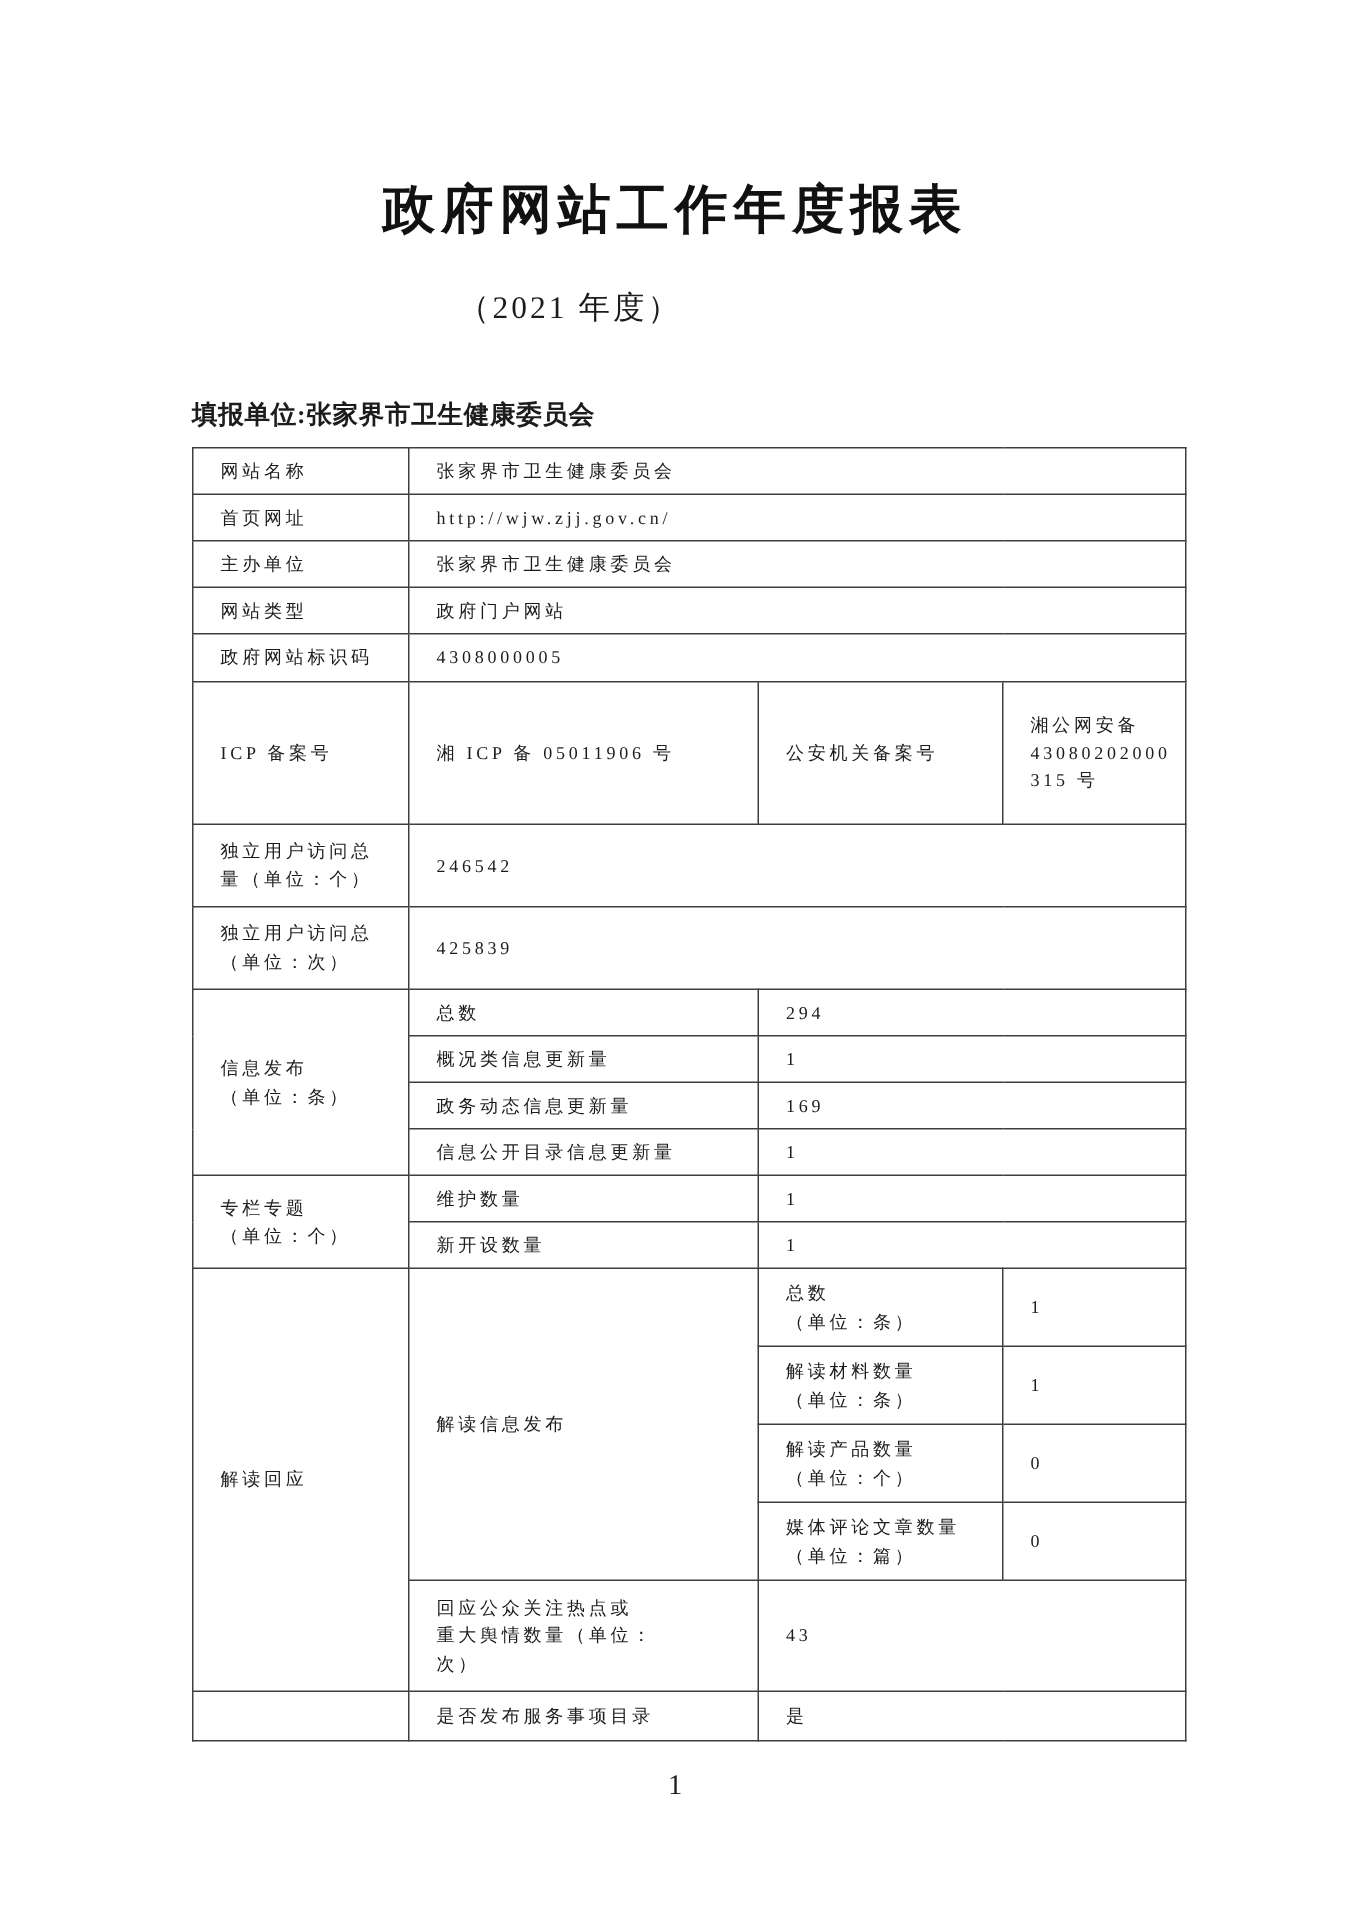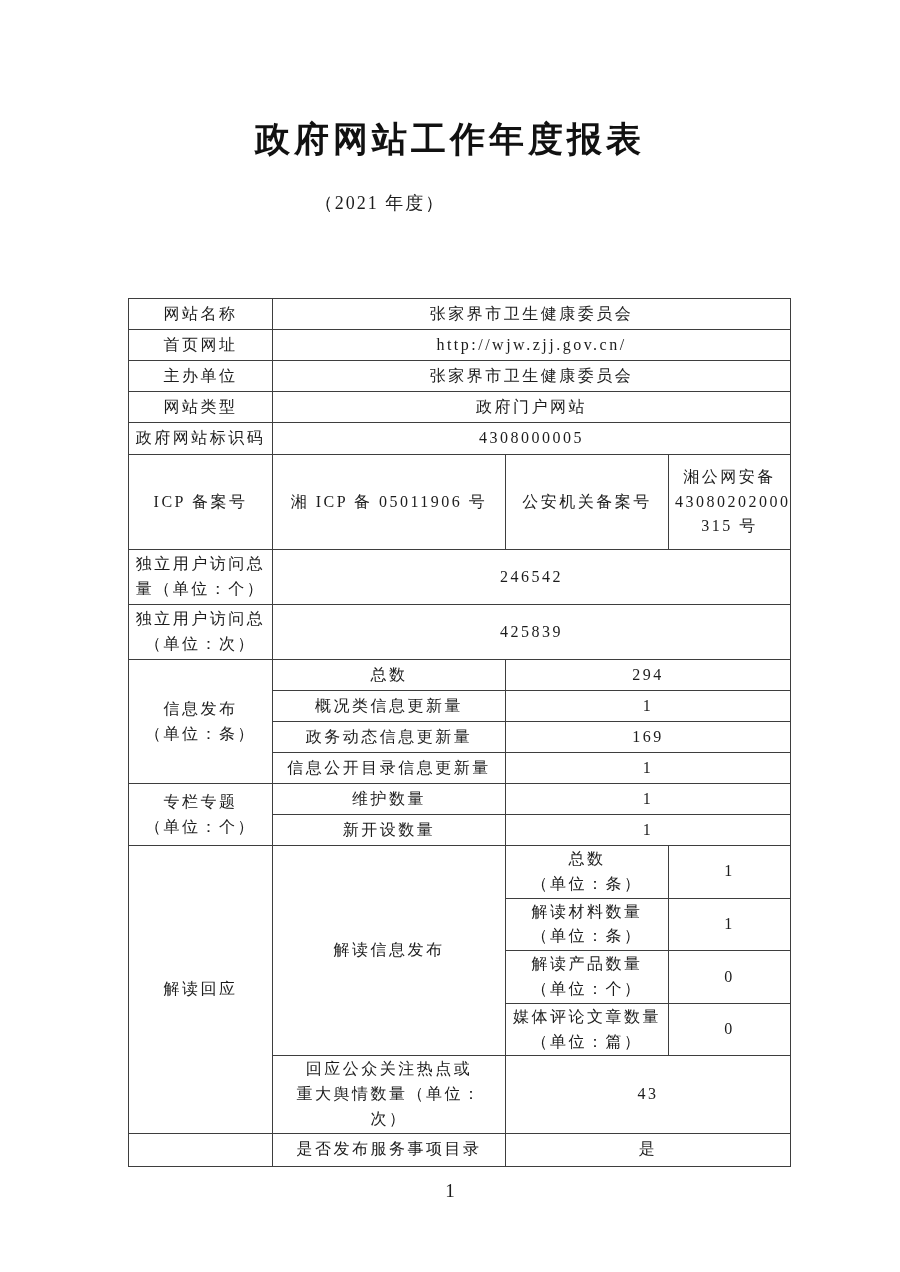--- a/index.html
+++ b/index.html
@@ -19,42 +19,41 @@
   .doc-title {
     position: absolute; top: 116px; left: 0; width: 900px;
     text-align: center;
     font-size: 35px; font-weight: bold;
     letter-spacing: 4px;
     color: #111;
   }
   .doc-subtitle {
     position: absolute; top: 191px; left: 0; width: 760px;
     text-align: center;
-    font-size: 18px;
+    font-size: 21px;
     letter-spacing: 2px;
   }
   .reporting-unit {
     position: absolute; top: 265px; left: 128px;
     font-size: 17px; font-weight: bold;
     letter-spacing: 0.5px;
   }
   table.report {
     position: absolute; top: 298px; left: 128px;
     width: 662px;
     border-collapse: collapse;
     table-layout: fixed;
   }
   table.report td {
     border: 1px solid #3e3e3e;
-    text-align: center;
     vertical-align: middle;
-    font-size: 16px;
+    font-size: 12px;
     line-height: 1.55;
     letter-spacing: 2.5px;
-    padding: 1px 6px;
+    padding: 1px 18px;
     white-space: pre-line;
     overflow: hidden;
   }
   td.num { letter-spacing: 1px; }
   td.url { letter-spacing: 2px; }
   .rh31 td, td.rh31 { height: 31px; }
   .rh32 td, td.rh32 { height: 32px; }
   .rh83 td, td.rh83 { height: 95px; }
   .rh55 td, td.rh55 { height: 55px; }
   .rh52 td, td.rh52 { height: 52px; }
@@ -66,20 +65,21 @@
     font-size: 19px;
   }
 </style>
 </head>
 <body>
 
 <div class="page">
 
   <div class="doc-title">政府网站工作年度报表</div>
   <div class="doc-subtitle">（2021 年度）</div>
+  <div class="reporting-unit">填报单位:张家界市卫生健康委员会</div>
 
   <table class="report">
     <colgroup>
       <col style="width:144px">
       <col style="width:233px">
       <col style="width:163px">
       <col style="width:122px">
     </colgroup>
 
     <tbody>

